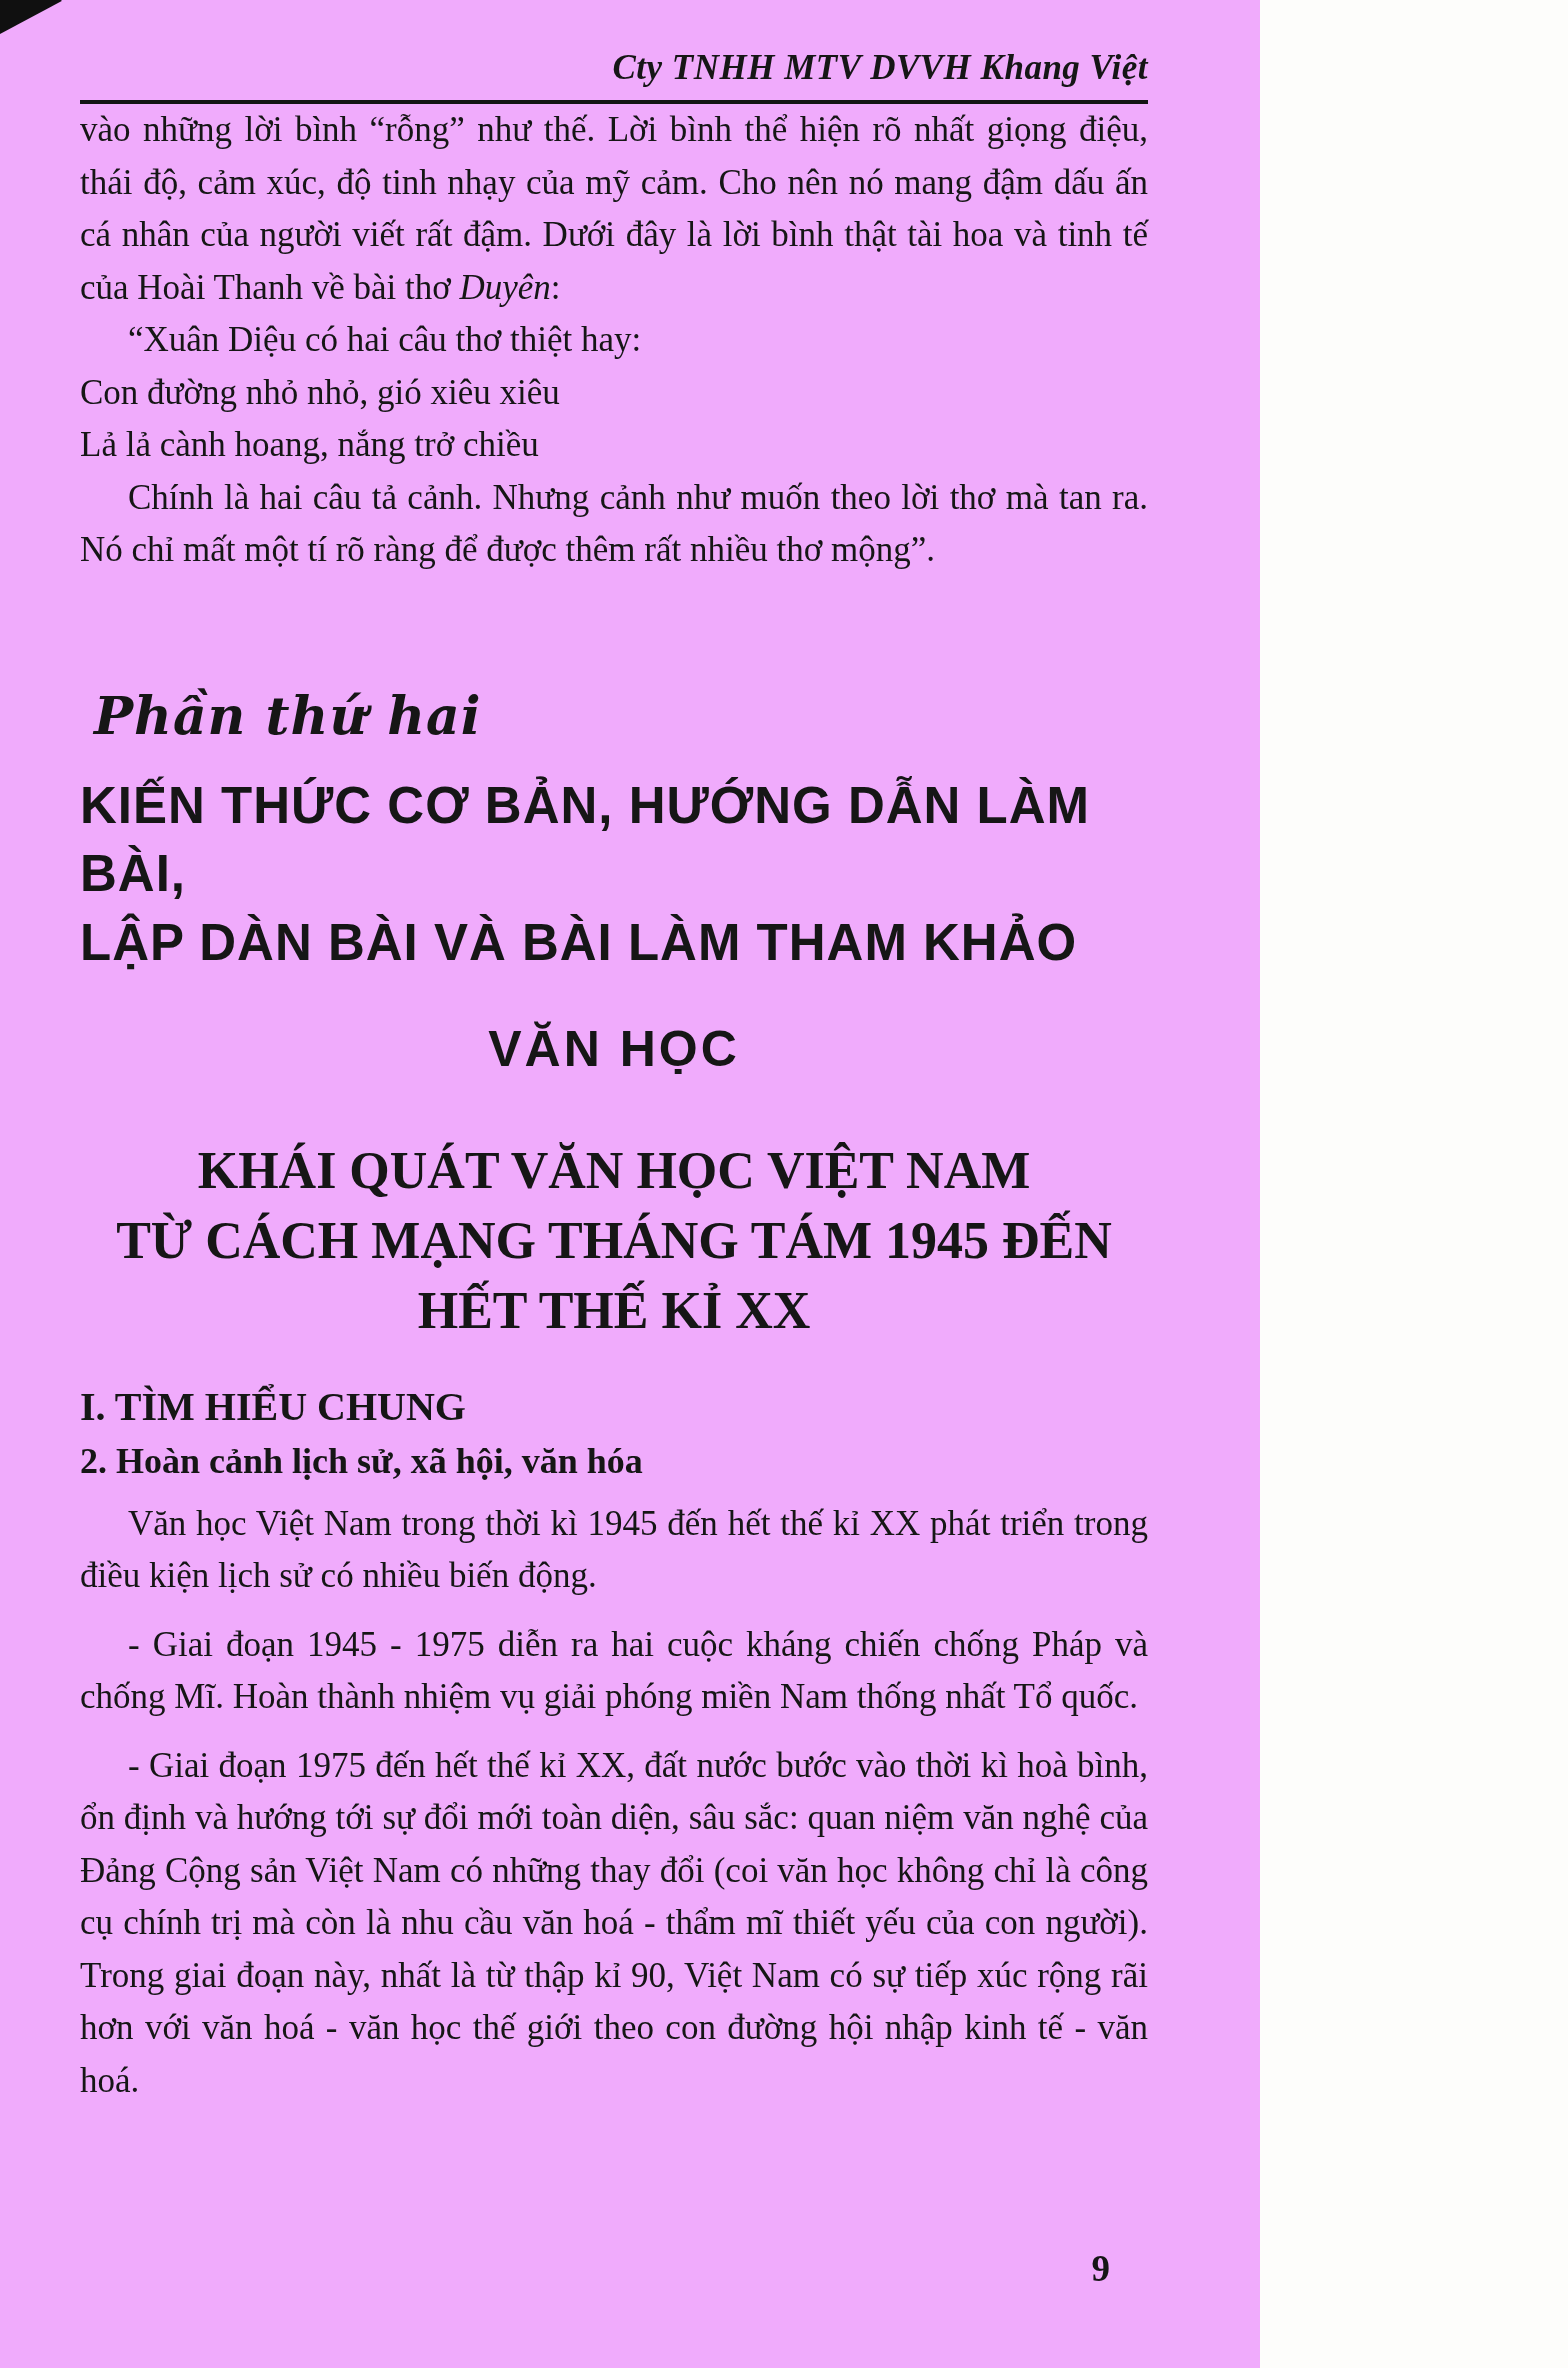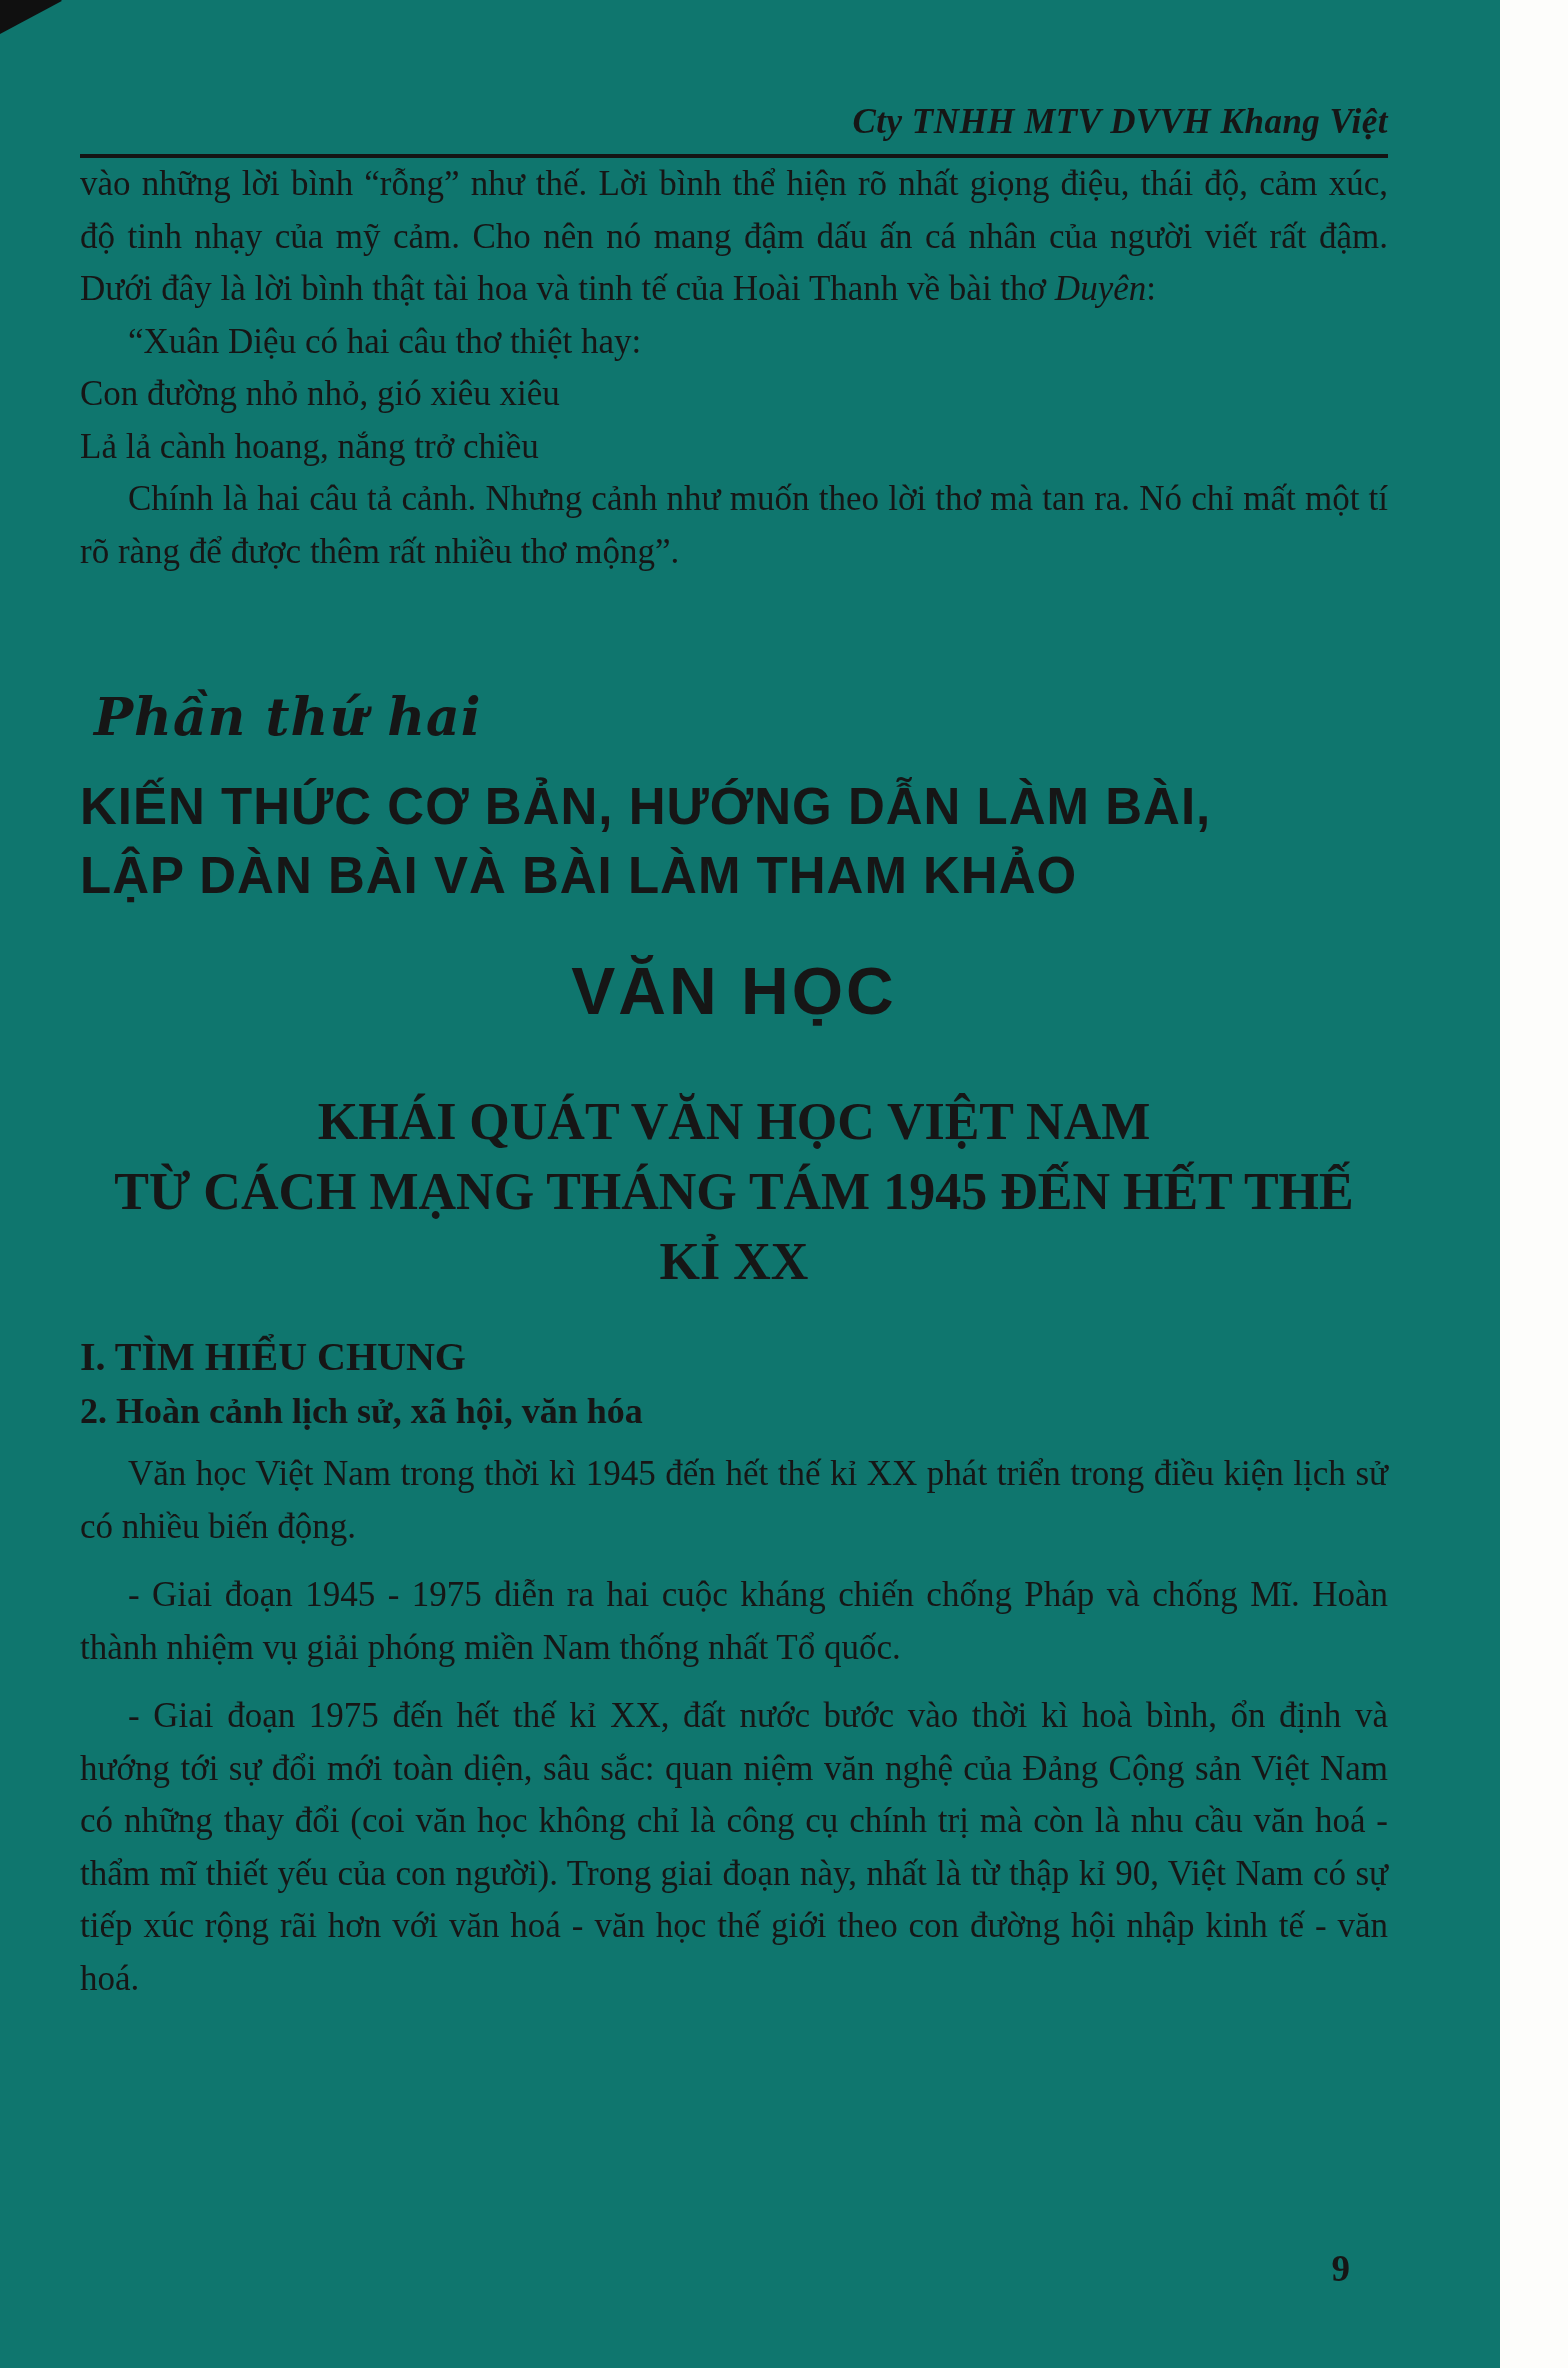--- a/index.html
+++ b/index.html
@@ -1,25 +1,25 @@
 <!DOCTYPE html>
 <html><head>
 <meta charset="utf-8">
 <style>
   * { margin: 0; padding: 0; box-sizing: border-box; }
   html, body { background: #fdfdfb; }
   body { font-family: "Liberation Serif", serif; color: #161616; }
 
   .page {
     position: relative;
-    width: 1500px;
+    width: 1260px;
     height: 2368px;
-    background: #0f766e;
+    background: #f0abfc;
     overflow: hidden;
-    padding: 102px 112px 0 80px;
+    padding: 48px 112px 0 80px;
   }
 
   .corner-mark {
     position: absolute;
     top: -22px;
     left: -14px;
     width: 70px;
     height: 42px;
     background: #101010;
     transform: rotate(-28deg);
@@ -69,21 +69,21 @@
     font-size: 51px;
     line-height: 1.35;
     letter-spacing: 1px;
   }
 
   .subject-title {
     margin-top: 42px;
     text-align: center;
     font-family: "Liberation Sans", sans-serif;
     font-weight: 900;
-    font-size: 66px;
+    font-size: 50px;
     letter-spacing: 3px;
   }
 
   .chapter-title {
     margin-top: 58px;
     text-align: center;
     font-weight: bold;
     font-size: 52px;
     line-height: 1.35;
   }

